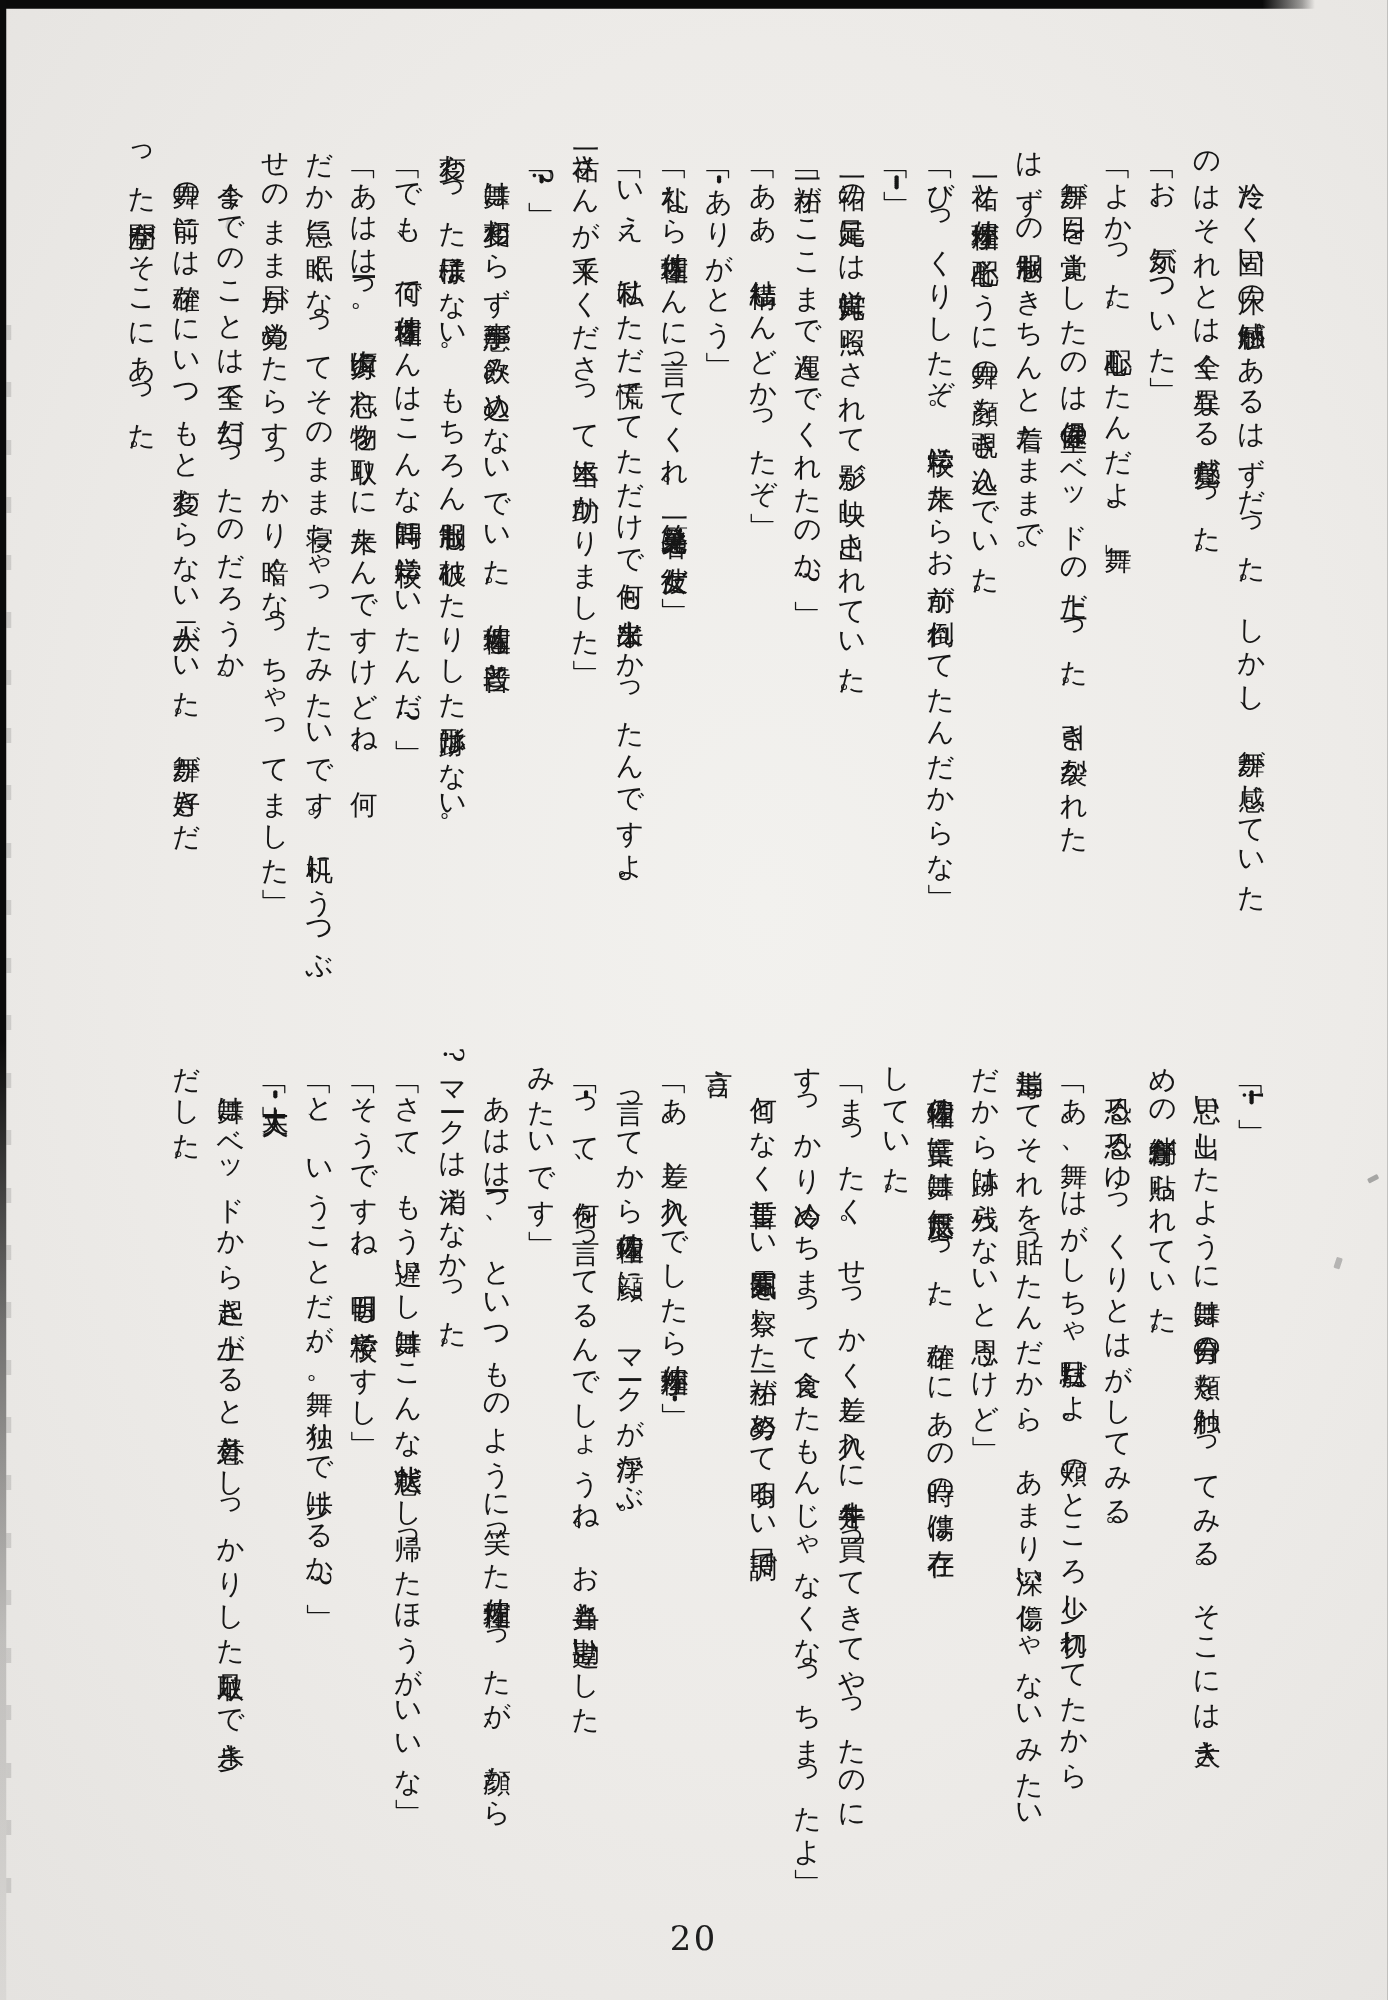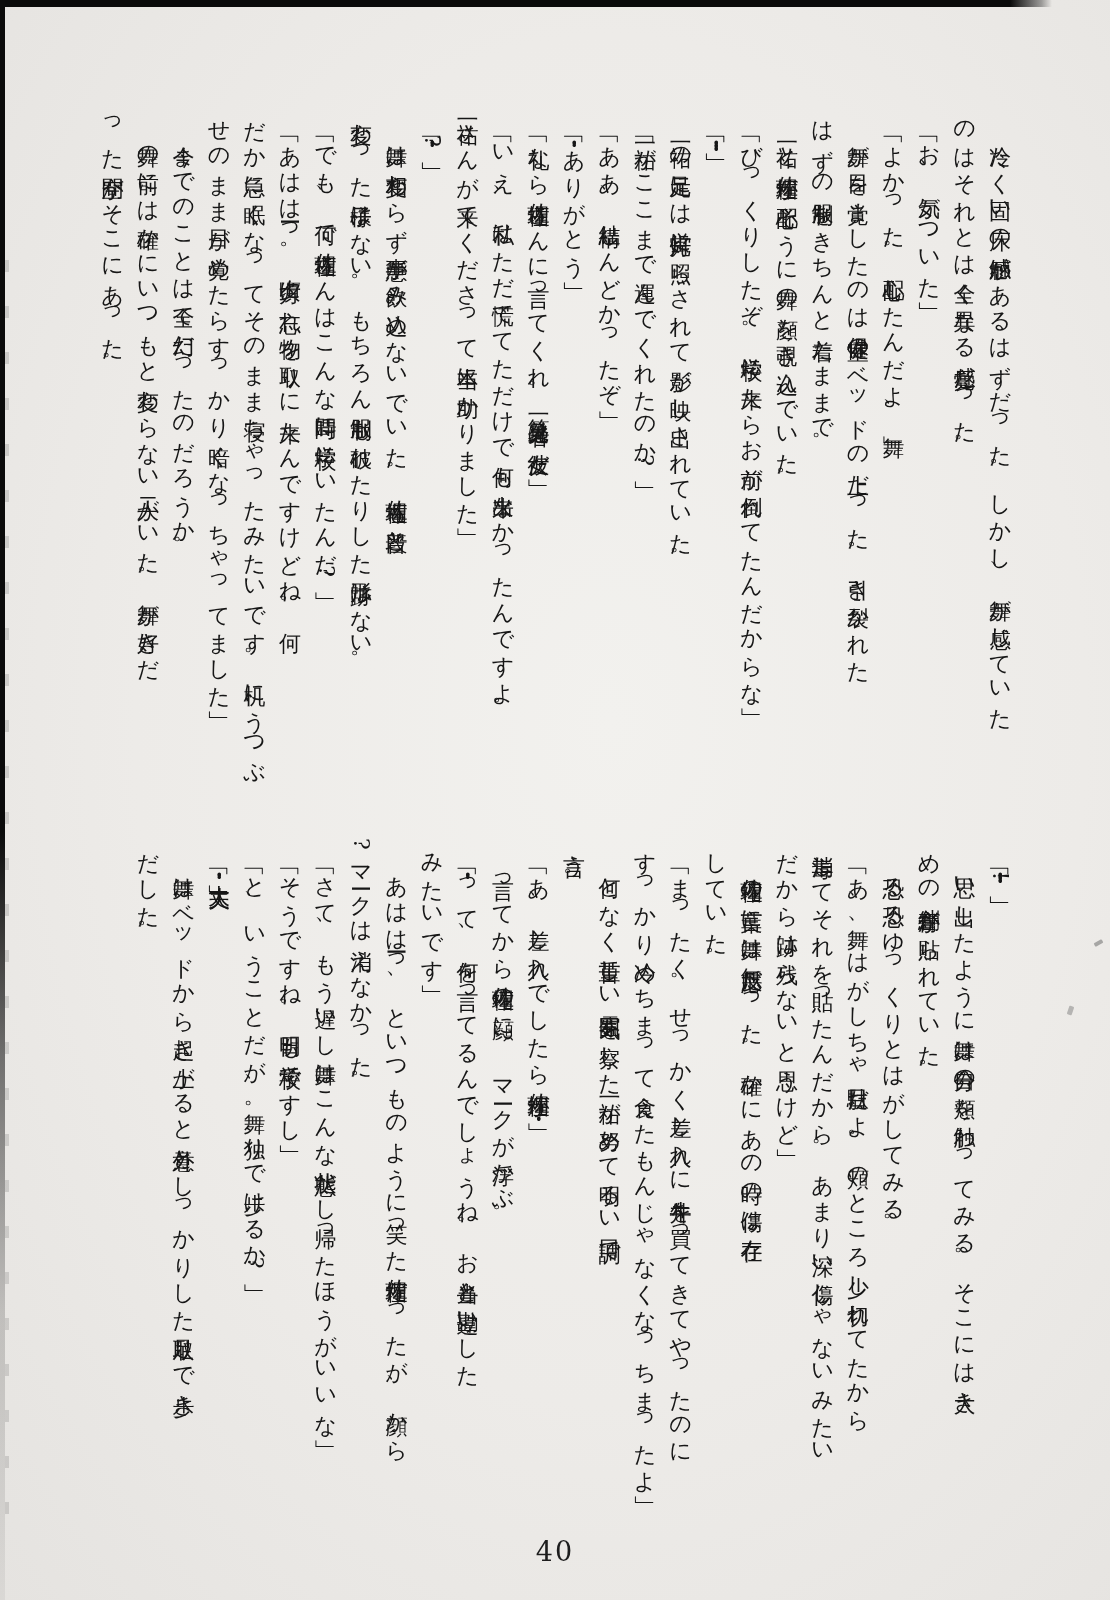--- a/index.html
+++ b/index.html
@@ -105,14 +105,14 @@
       <div class="col indent">あははーっ、といつものように笑った佐祐理だったが、顔から</div>
       <div class="col">?マークは消えなかった。</div>
       <div class="col indent">「さて、もう遅いし舞はこんな状態だし帰ったほうがいいな」</div>
       <div class="col indent">「そうですね。明日も学校ですし」</div>
       <div class="col indent">「と、いうことだが、舞。独りで歩けるか?」</div>
       <div class="col indent">「・・・大丈夫」</div>
       <div class="col indent">舞はベッドから起き上がると意外としっかりした足取りで歩き</div>
       <div class="col">だした。</div>
     </div>
 
-  <div class="page-number">40</div>
+  <div class="page-number">20</div>
 </div>
 
 </body></html>

